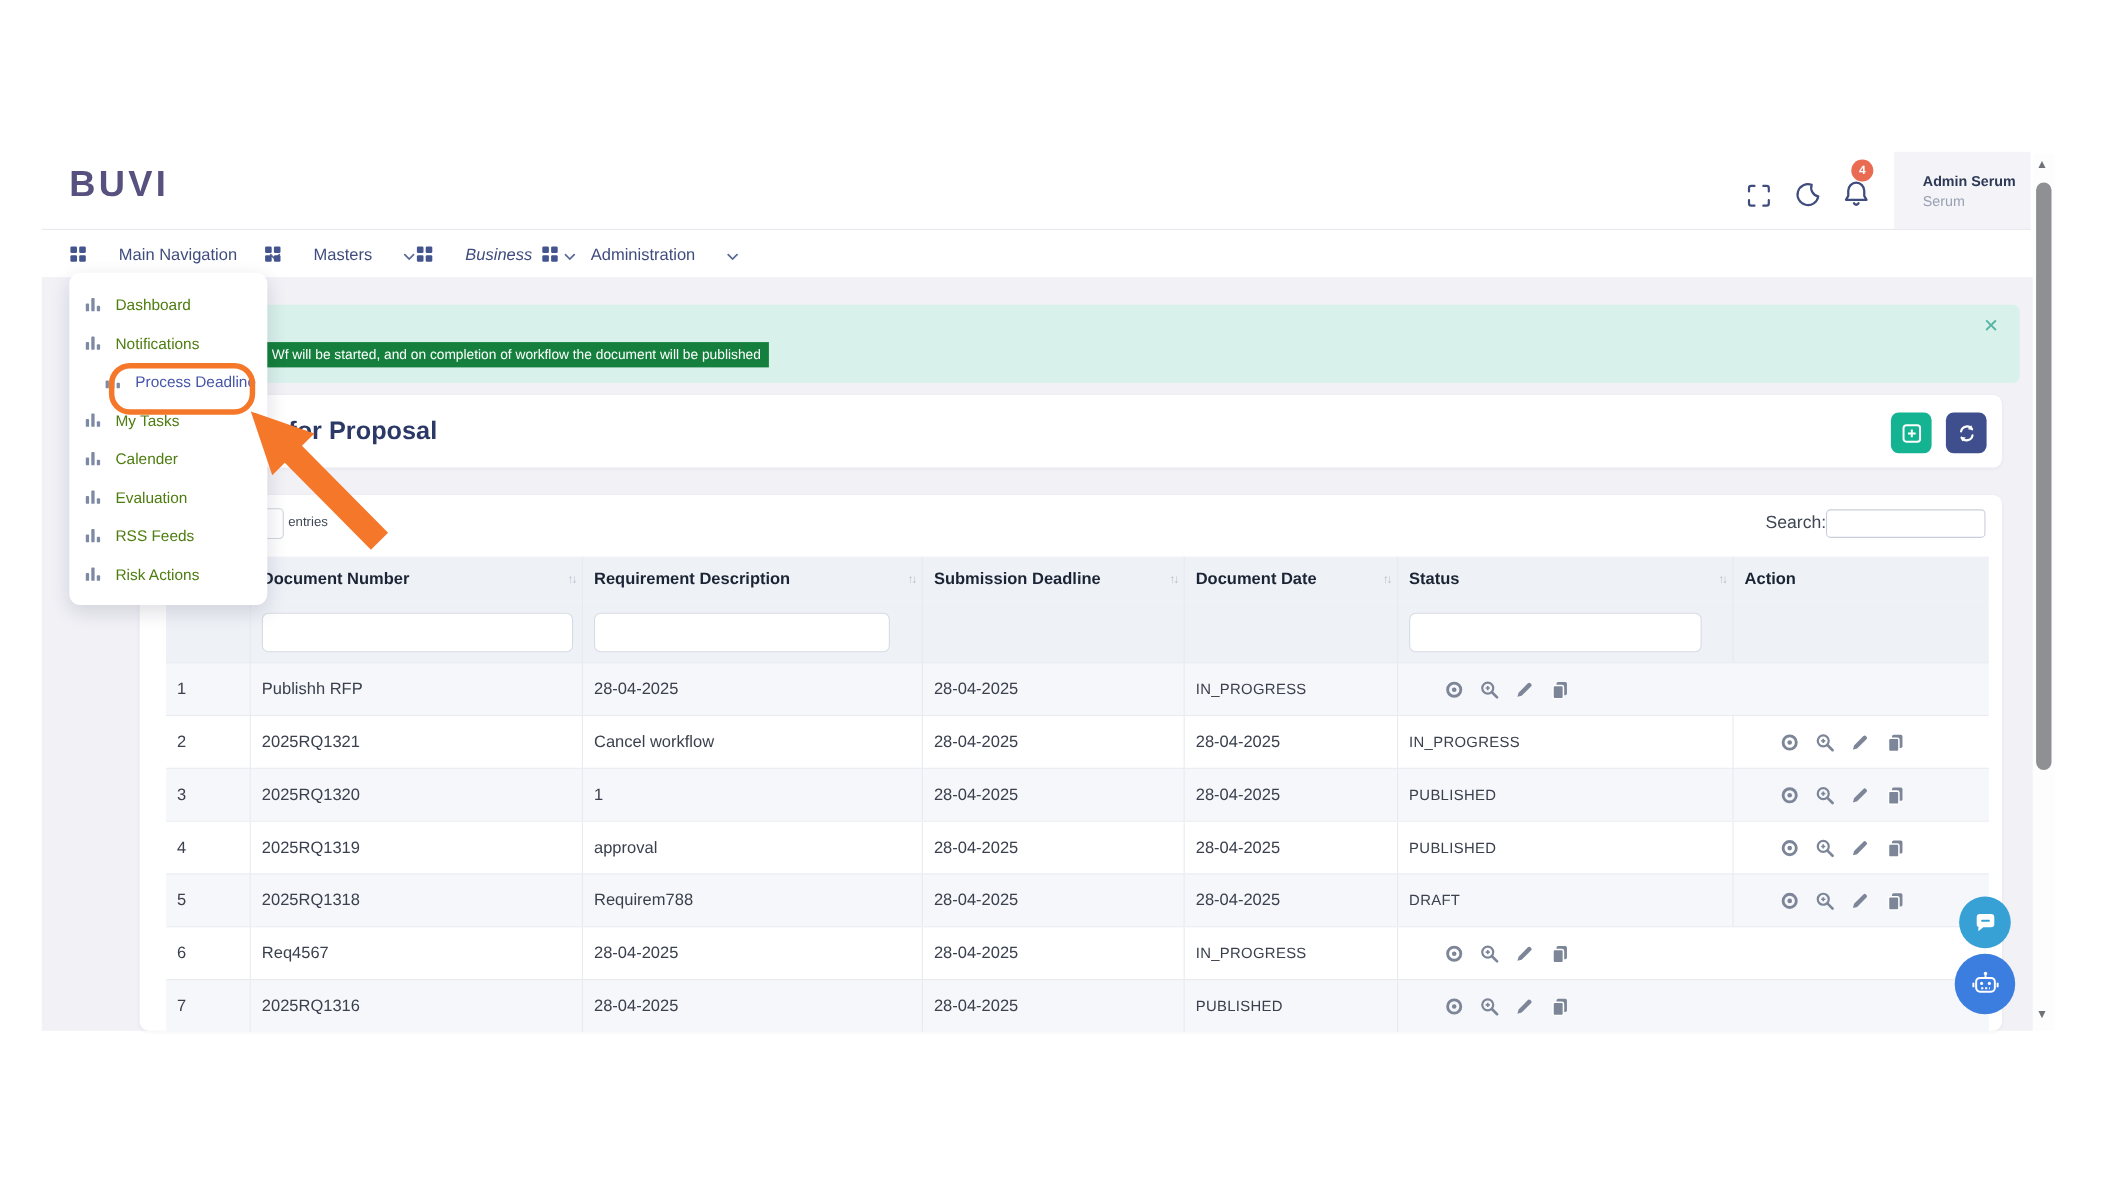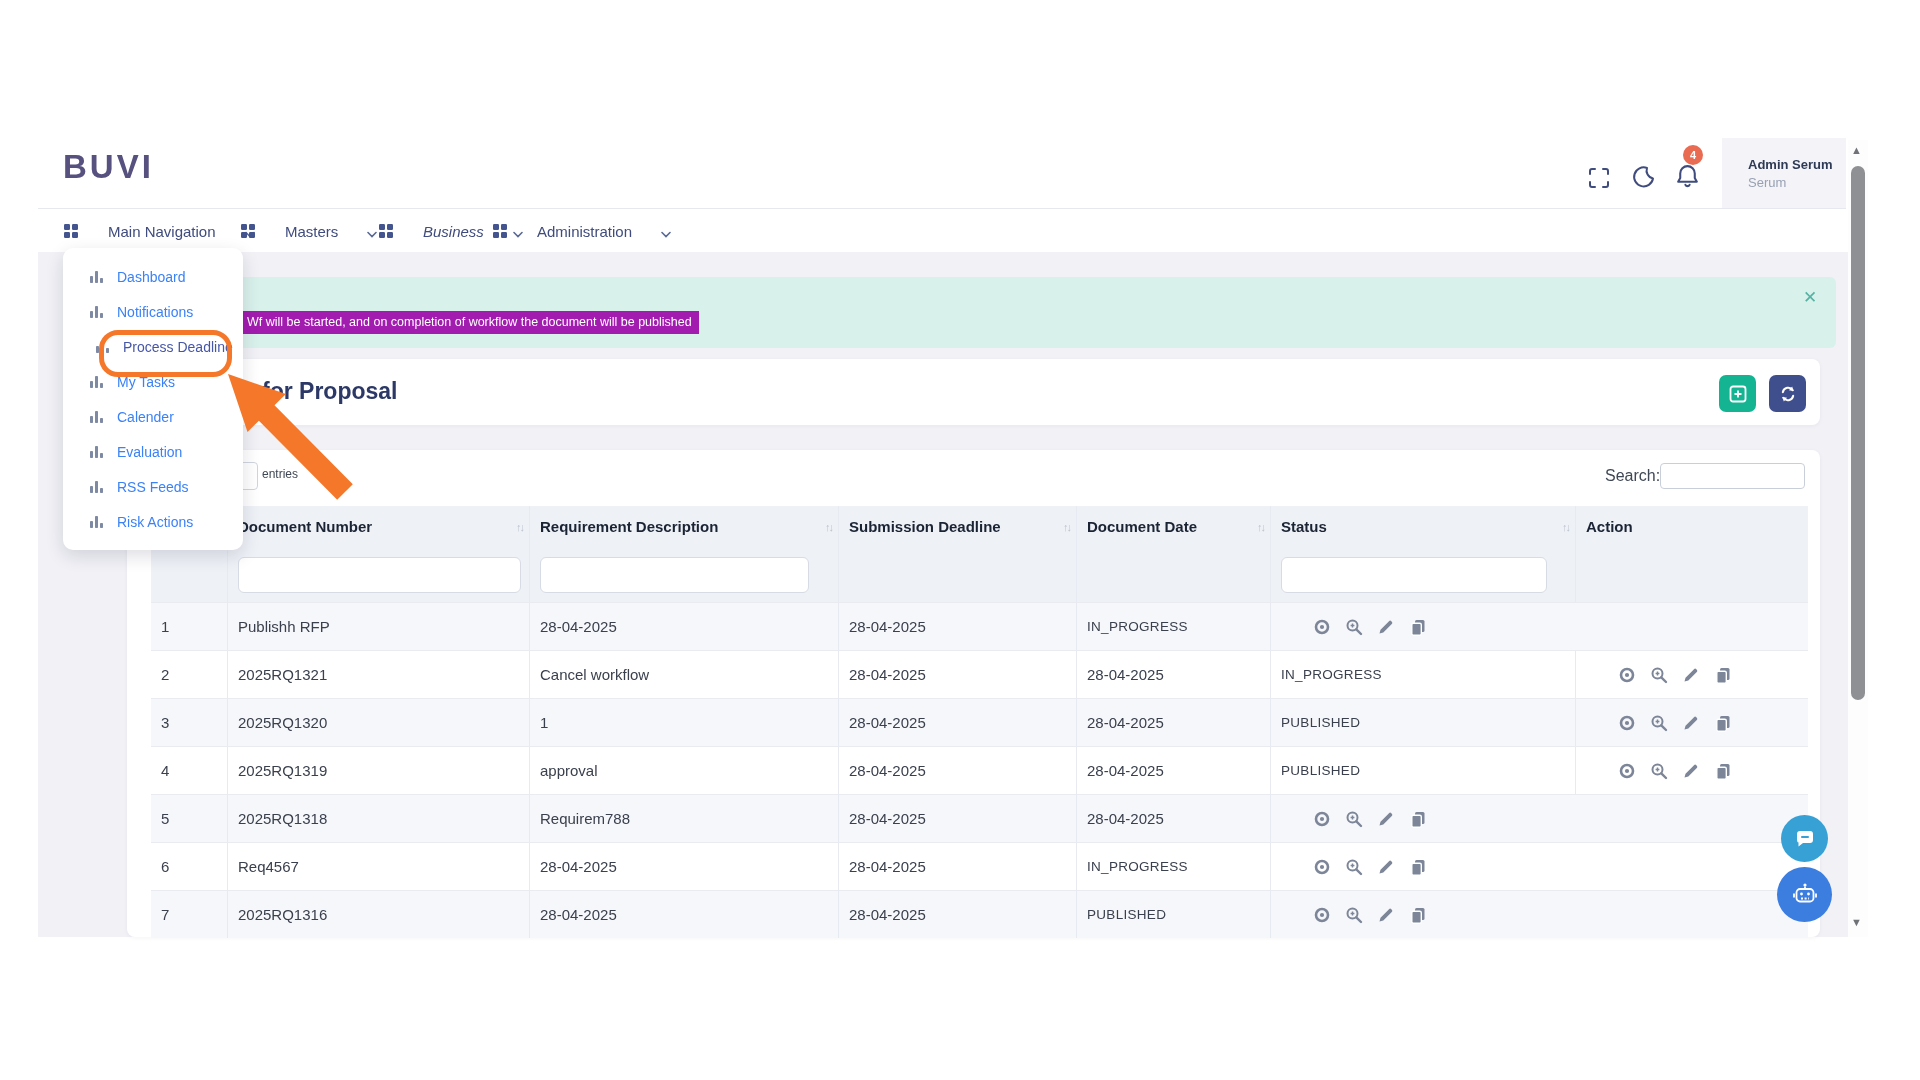--- a/index.html
+++ b/index.html
@@ -22,21 +22,21 @@
   .nav-item{top:218px;height:26px;display:flex;align-items:center;gap:29px;color:#3f4c7d;font-size:15px;}
   .nav-item svg.grid{flex:0 0 auto;}
   .chev{color:#5a6a94;margin-top:2px;}
 
   
   .content-bg{left:38px;top:252px;width:1810px;height:685px;background:#f1f1f6;}
 
   
   .banner{left:67px;top:277px;width:1769px;height:71px;background:#d9f1eb;border-radius:6px;}
   .banner-close{left:1803px;top:287px;font-size:17px;color:#54b3a2;z-index:6;cursor:default;}
-  .hl-bar{left:240px;top:311px;height:23px;background:#a21caf;color:#ffffff;font-size:12.5px;
+  .hl-bar{left:240px;top:311px;height:23px;background:#15803d;color:#ffffff;font-size:12.5px;
           line-height:23px;padding:0 7px;white-space:nowrap;z-index:6;}
 
   
   .card{background:#ffffff;border-radius:8px;box-shadow:0 1px 4px rgba(30,30,80,.05);}
   .title-card{left:127px;top:359px;width:1693px;height:66px;}
   .page-title{left:262px;top:378px;font-size:23px;font-weight:600;color:#2c3966;z-index:2;}
   .sq-btn{width:37px;height:37px;border-radius:7px;border:none;display:flex;align-items:center;justify-content:center;z-index:3;}
   .btn-add{left:1719px;top:375px;background:#14b492;}
   .btn-refresh{left:1769px;top:375px;background:#3f4e8d;}
 
@@ -62,21 +62,21 @@
   .trow.odd{background:#f6f7fa;}
   .td{display:flex;align-items:center;padding-left:10px;color:#3a404d;box-sizing:border-box;}
   .td.status{font-size:13.5px;letter-spacing:.3px;}
   .th+.th,.flt+.flt,.td+.td{border-left:1px solid #e7eaf0;}
   .actions{gap:14px;padding-left:42px;color:#7d8698;}
   .actions svg{cursor:pointer;}
 
   
   .menu{left:63px;top:248px;width:180px;height:302px;background:#fff;border-radius:10px;
         box-shadow:0 6px 18px rgba(20,20,60,.14);z-index:50;padding-top:11px;box-sizing:border-box;}
-  .mitem{height:35px;display:flex;align-items:center;gap:13px;padding-left:26px;color:#3b82f6;font-size:14px;}
+  .mitem{height:35px;display:flex;align-items:center;gap:13px;padding-left:14px;color:#4d7c0f;font-size:14px;}
   .mitem .micon{color:#7e89a3;display:flex;}
   .mitem.active{padding-left:32px;color:#4656a8;}
   .hl-box{left:99px;top:330px;width:123px;height:37px;border:5px solid #f4772a;border-radius:19px;z-index:60;}
   .arrow-svg{left:0;top:0;width:1920px;height:1080px;z-index:70;pointer-events:none;}
 
   
   .sb-track{left:1848px;top:140px;width:20px;height:797px;background:#fdfdfd;z-index:40;}
   .sb-up{left:1851px;top:144px;font-size:11px;color:#6f7277;z-index:41;}
   .sb-down{left:1851px;top:916px;font-size:11px;color:#6f7277;z-index:41;}
   .sb-thumb{left:1851px;top:166px;width:14px;height:534px;background:#8f9094;border-radius:7px;z-index:41;}
@@ -352,20 +352,21 @@
           <rect x="2.8" y="5.2" width="9.5" height="12" rx="1.5" fill="currentColor" stroke="#ffffff" stroke-width="1.4"></rect>
         </svg>
     </div>
   </div>
   <div class="grow trow odd">
     <div class="td">5</div>
     <div class="td">2025RQ1318</div>
     <div class="td">Requirem788</div>
     <div class="td">28-04-2025</div>
     <div class="td">28-04-2025</div>
+    <div class="td status">DRAFT</div>
     <div class="td actions">
       <svg width="18" height="18" viewBox="0 0 18 18">
           <circle cx="9" cy="9" r="6" fill="none" stroke="currentColor" stroke-width="2.6"></circle>
           <circle cx="9" cy="9" r="2.1" fill="currentColor"></circle>
         </svg>
       <svg width="18" height="18" viewBox="0 0 18 18" fill="none" stroke="currentColor">
           <circle cx="7.5" cy="7.5" r="5" stroke-width="2"></circle>
           <path d="M11.3 11.3 L16 16" stroke-width="2.4" stroke-linecap="round"></path>
           <path d="M5.6 7.5 h3.8 M7.5 5.6 v3.8" stroke-width="1.5"></path>
         </svg>

